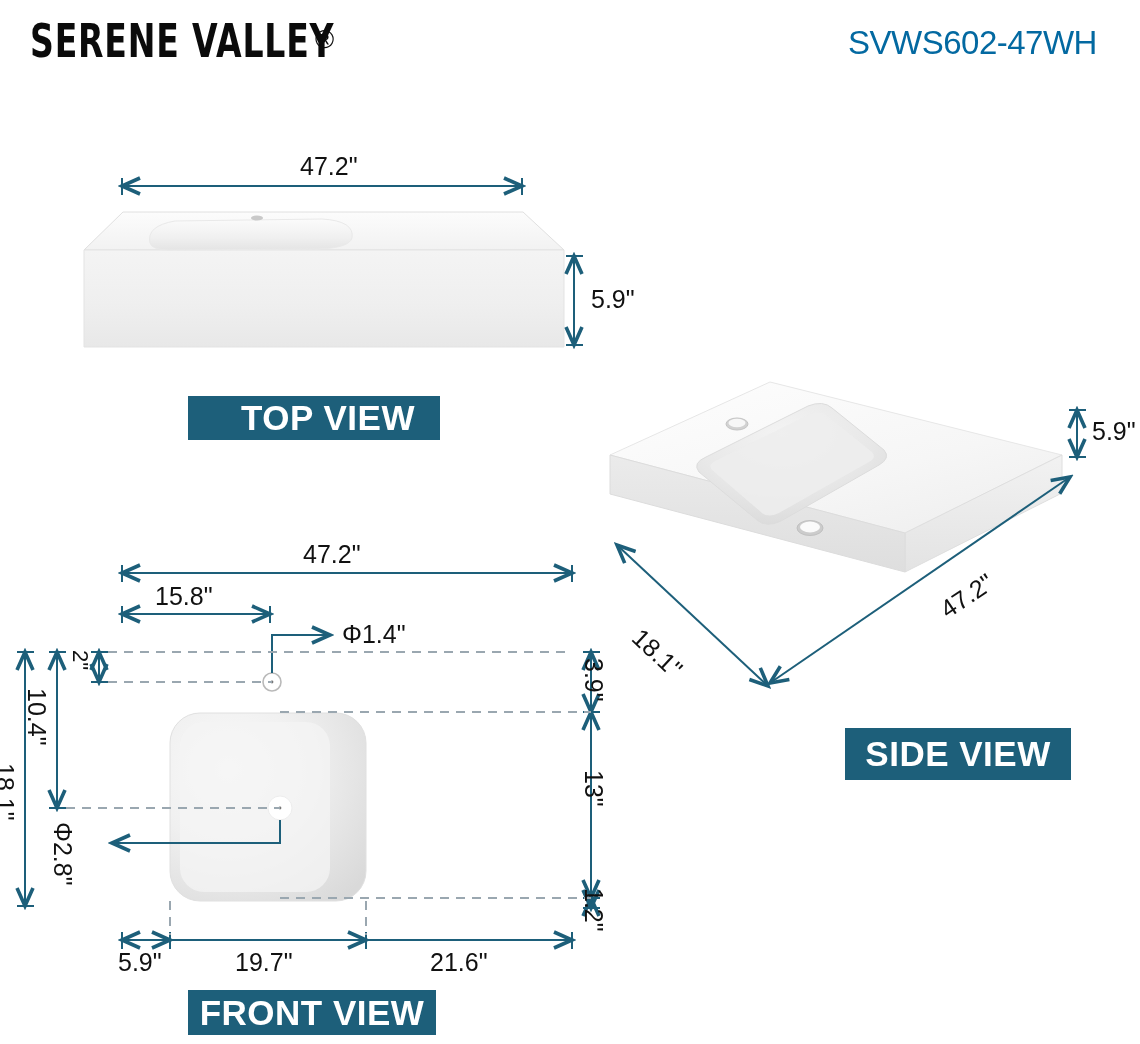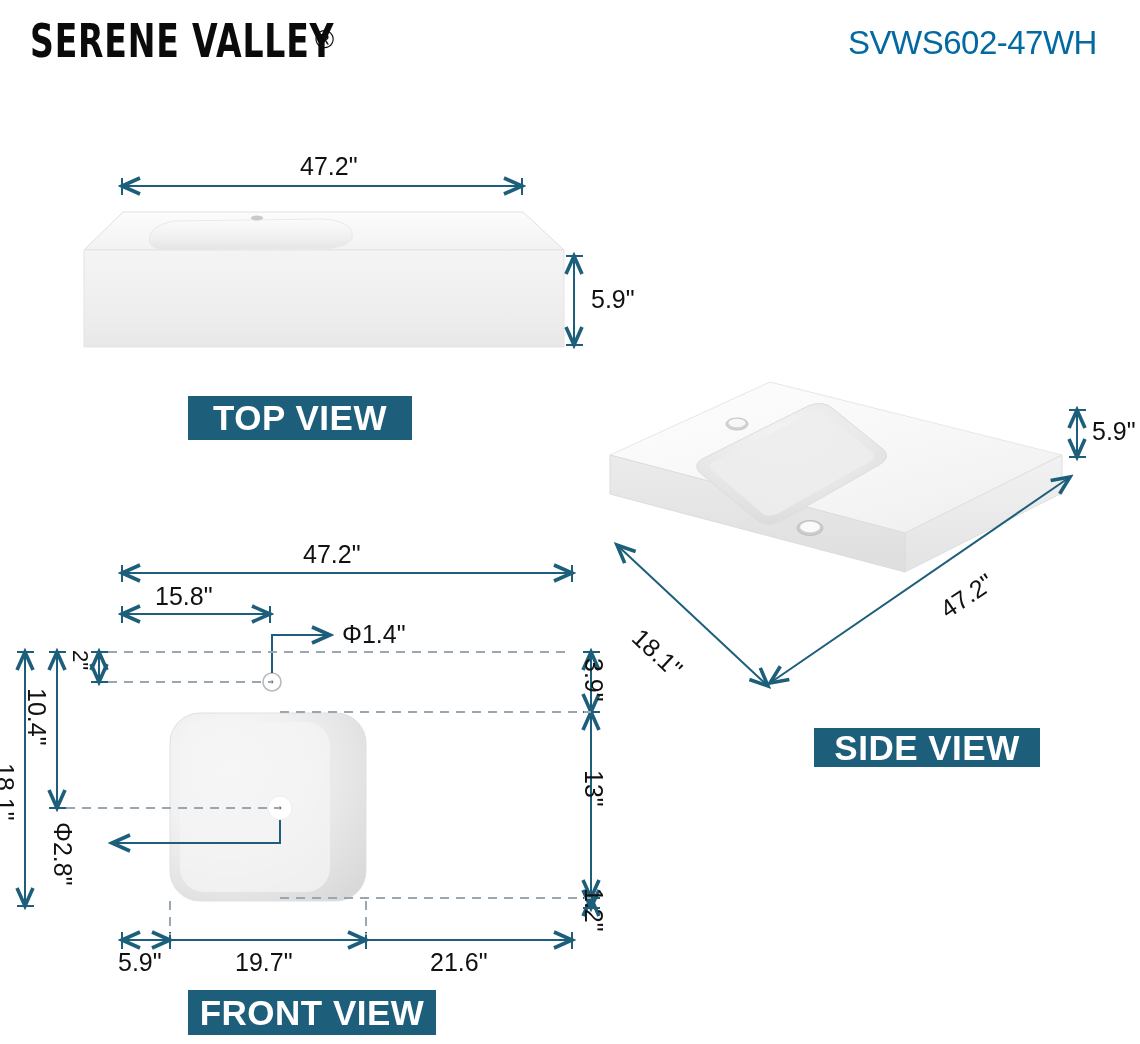--- a/index.html
+++ b/index.html
@@ -232,15 +232,15 @@
 <div class="abs dim-text" style="left:430px;top:948px;">21.6"</div>
 
 <div class="abs dim-text rot" style="left:93px;top:650px;font-size:22px;">2"</div>
 <div class="abs dim-text rot" style="left:51px;top:688px;">10.4"</div>
 <div class="abs dim-text rot" style="left:19px;top:763px;">18.1"</div>
 <div class="abs dim-text rot" style="left:77px;top:822px;">Φ2.8"</div>
 <div class="abs dim-text rot" style="left:608px;top:658px;">3.9"</div>
 <div class="abs dim-text rot" style="left:608px;top:770px;">13"</div>
 <div class="abs dim-text rot" style="left:608px;top:888px;">1.2"</div>
 
-<div class="abs view-badge" style="left:188px;top:396px;width:224px;height:44px;">TOP VIEW</div>
-<div class="abs view-badge" style="left:814px;top:728px;width:226px;height:39px;">SIDE VIEW</div>
+<div class="abs view-badge" style="left:188px;top:396px;width:224px;height:44px;padding-left:28px;">TOP VIEW</div>
+<div class="abs view-badge" style="left:845px;top:728px;width:226px;height:52px;">SIDE VIEW</div>
 <div class="abs view-badge" style="left:188px;top:990px;width:248px;height:45px;">FRONT VIEW</div>
 
 </body></html>

